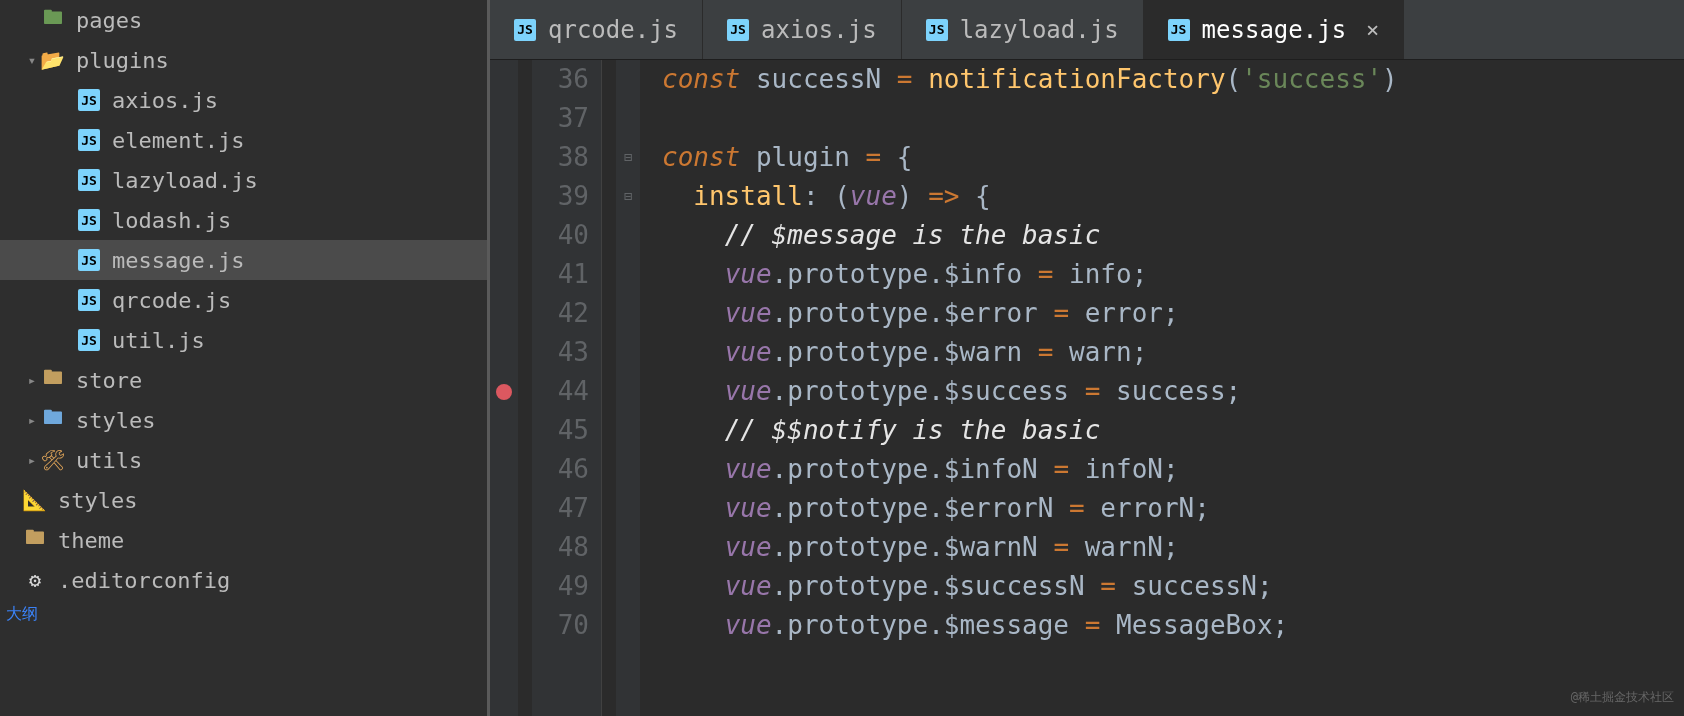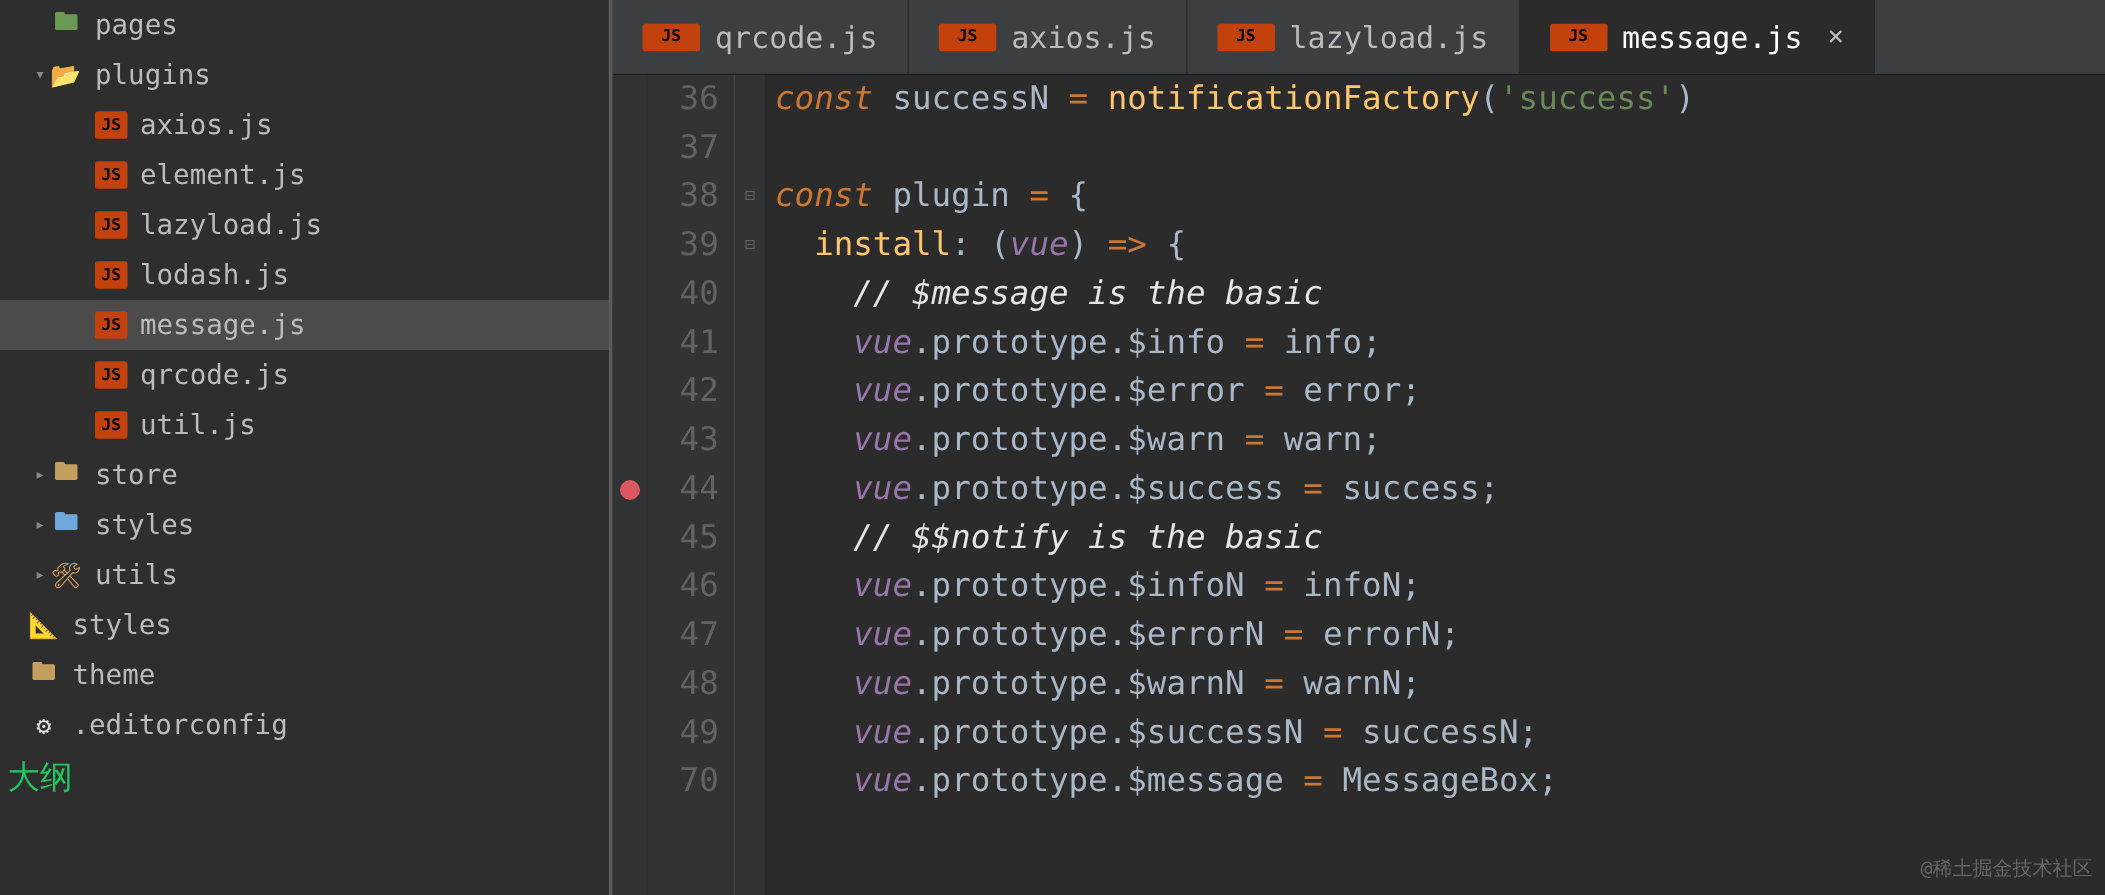--- a/index.html
+++ b/index.html
@@ -43,25 +43,25 @@
   width: 26px;
   display: inline-flex;
   align-items: center;
   justify-content: center;
   margin-right: 10px;
 }
 .indent-1 { padding-left: 6px; }
 .indent-2 { padding-left: 24px; }
 .indent-3 { padding-left: 60px; }
 .js-icon {
-  background: #c2410c;
+  background: #7dd3fc;
   color: #000;
   font-weight: bold;
   font-size: 13px;
-  width: 46px;
+  width: 22px;
   height: 22px;
   display: inline-flex;
   align-items: center;
   justify-content: center;
   border-radius: 2px;
 }
 .folder-icon {
   color: #c29e5f;
   font-size: 20px;
 }
@@ -69,22 +69,22 @@
 .folder-icon.orange { color: #e2a659; }
 .vbar {
   position: absolute;
   left: 487px;
   top: 0;
   width: 3px;
   height: 100%;
   background: #5a5a5a;
 }
 .bottom-label {
-  color: #22c55e;
-  font-size: 26px;
+  color: #3b82f6;
+  font-size: 16px;
   padding: 4px 6px;
 }
 .editor-area {
   flex: 1;
   display: flex;
   flex-direction: column;
   background: #2b2b2b;
 }
 .tabs {
   display: flex;
@@ -110,20 +110,21 @@
   color: #bbb;
   font-size: 22px;
   margin-left: 8px;
 }
 .code {
   flex: 1;
   display: flex;
   font-size: 26px;
   line-height: 39px;
   overflow: hidden;
+  gap: 14px;
 }
 .bp-col {
   width: 28px;
   background: #313335;
 }
 .bp {
   width: 16px;
   height: 16px;
   background: #db5860;
   border-radius: 50%;
@@ -160,21 +161,21 @@
 .prop { color: #a9b7c6; }
 .cm { color: #e5e5e5; font-style: italic; }
 .ident { color: #a9b7c6; }
 .brace { color: #a9b7c6; }
 .eq { color: #cc7832; }
 .watermark {
   position: absolute;
   right: 10px;
   bottom: 10px;
   color: #666;
-  font-size: 16px;
+  font-size: 12px;
 }
 </style>
 </head>
 <body>
 
 <div class="sidebar">
   <div id="tree">
       <div class="tree-item indent-2">
         <span class="arrow"></span>
         <span class="icon">

